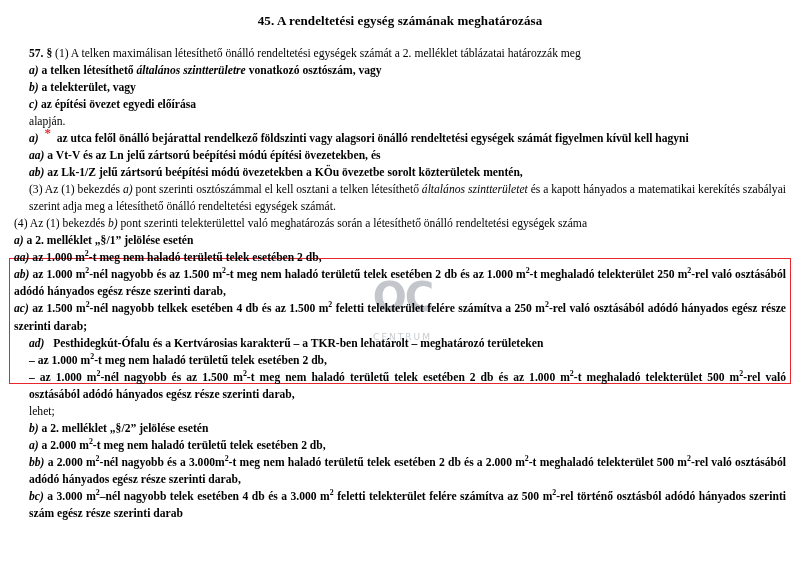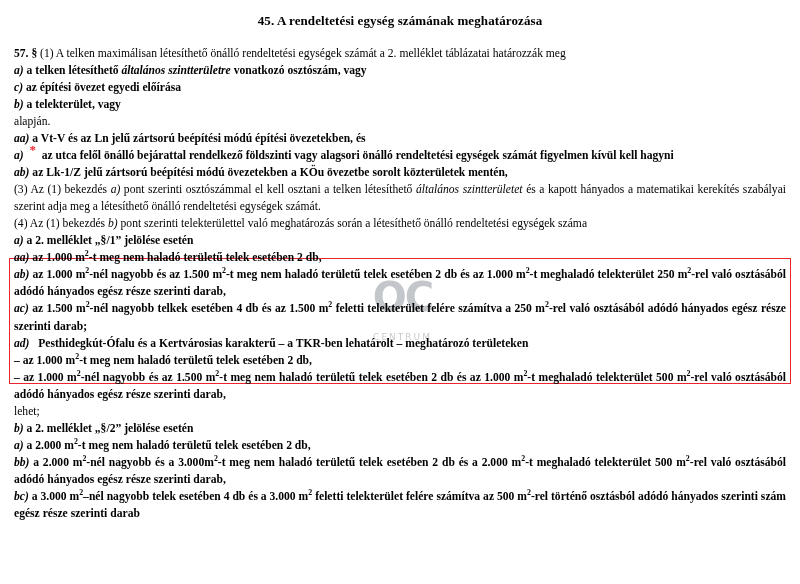--- a/index.html
+++ b/index.html
@@ -83,20 +83,21 @@
   .watermark .wm-sub {
     font-family: "DejaVu Sans", sans-serif;
     font-size: 9px;
     letter-spacing: 2px;
     margin-top: 15px;
     color: #c8ccd0;
   }
   .block {
     position: relative;
     z-index: 2;
+    margin-left: 15px;
   }
   .boxed-block {
     position: relative;
     z-index: 2;
   }
 </style>
 </head>
 <body>
 
 <div class="page">
@@ -105,25 +106,25 @@
 
   <div class="watermark">
     <div class="wm-main">OC</div>
     <div class="wm-sub">CENTRUM</div>
   </div>
 
   <div class="content">
     <div id="block-top" class="block">
         <p class="l ind0"><span class="b">57. §</span> (1) A telken maximálisan létesíthető önálló rendeltetési egységek számát a 2. melléklet táblázatai határozzák meg</p>
         <p class="l ind1"><span class="i">a)</span> a telken létesíthető <span class="i">általános szintterületre</span> vonatkozó osztószám, vagy</p>
+        <p class="l ind1"><span class="i">b)</span> a telekterület, vagy</p>
         <p class="l ind1"><span class="i">c)</span> az építési övezet egyedi előírása</p>
-        <p class="l ind1"><span class="i">b)</span> a telekterület, vagy</p>
         <p class="l ind0">alapján.</p>
+        <p class="l ind1"><span class="i">a)</span>&nbsp;&nbsp;<span class="asterisk">*</span>&nbsp;&nbsp;az utca felől önálló bejárattal rendelkező földszinti vagy alagsori önálló rendeltetési egységek számát figyelmen kívül kell hagyni</p>
         <p class="l ind1"><span class="i">aa)</span> a Vt-V és az Ln jelű zártsorú beépítési módú építési övezetekben, és</p>
-        <p class="l ind1"><span class="i">a)</span>&nbsp;&nbsp;<span class="asterisk">*</span>&nbsp;&nbsp;az utca felől önálló bejárattal rendelkező földszinti vagy alagsori önálló rendeltetési egységek számát figyelmen kívül kell hagyni</p>
         <p class="l ind1"><span class="i">ab)</span> az Lk-1/Z jelű zártsorú beépítési módú övezetekben a KÖu övezetbe sorolt közterületek mentén,</p>
         <p class="l ind0">(3) Az (1) bekezdés <span class="i">a)</span> pont szerinti osztószámmal el kell osztani a telken létesíthető <span class="i">általános szintterületet</span> és a kapott hányados a matematikai kerekítés szabályai szerint adja meg a létesíthető önálló rendeltetési egységek számát.</p>
       </div>
     <div id="block-boxed" class="boxed-block">
         <p class="l ind0">(4) Az (1) bekezdés <span class="i">b)</span> pont szerinti telekterülettel való meghatározás során a létesíthető önálló rendeltetési egységek száma</p>
         <p class="l ind1"><span class="i">a)</span> a 2. melléklet „§/1” jelölése esetén</p>
         <p class="l ind1"><span class="i">aa)</span> az 1.000 m<span class="sup">2</span>-t meg nem haladó területű telek esetében 2 db,</p>
         <p class="l ind1"><span class="i">ab)</span> az 1.000 m<span class="sup">2</span>-nél nagyobb és az 1.500 m<span class="sup">2</span>-t meg nem haladó területű telek esetében 2 db és az 1.000 m<span class="sup">2</span>-t meghaladó telekterület 250 m<span class="sup">2</span>-rel való osztásából adódó hányados egész része szerinti darab,</p>
         <p class="l ind1"><span class="i">ac)</span> az 1.500 m<span class="sup">2</span>-nél nagyobb telkek esetében 4 db és az 1.500 m<span class="sup">2</span> feletti telekterület felére számítva a 250 m<span class="sup">2</span>-rel való osztásából adódó hányados egész része szerinti darab;</p>
       </div>

